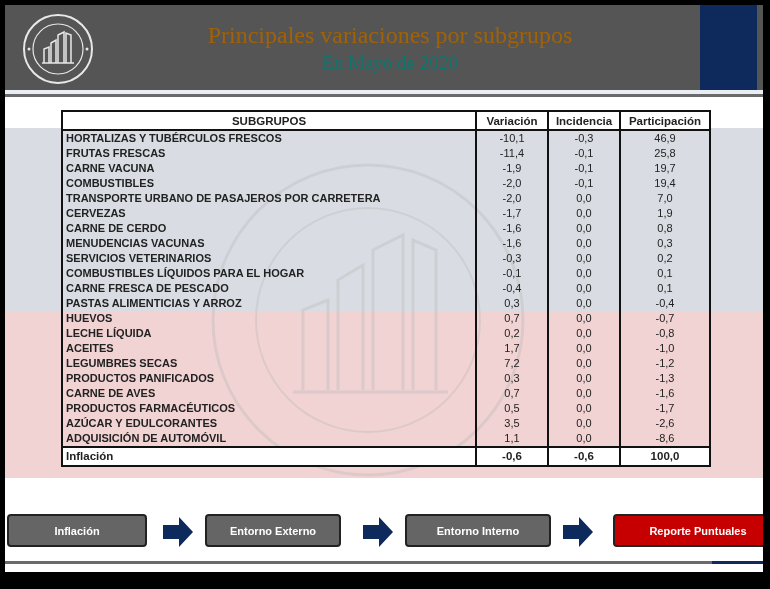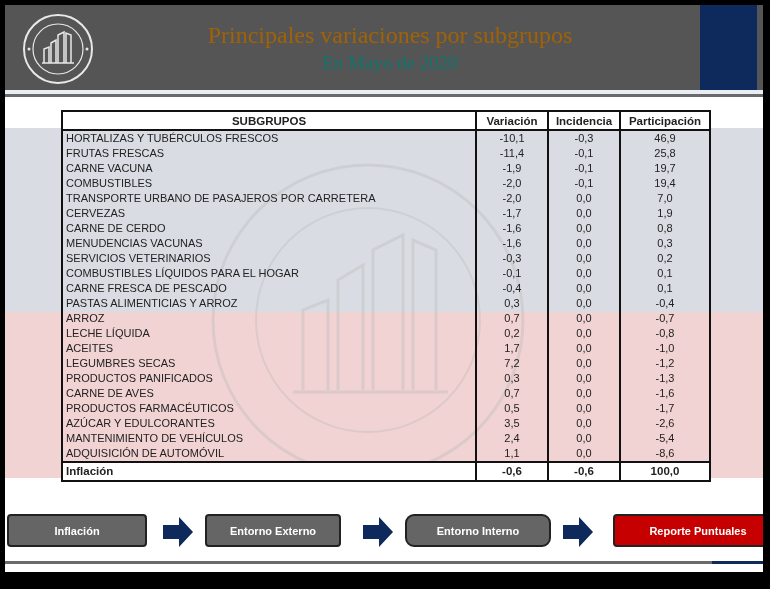--- a/index.html
+++ b/index.html
@@ -11,21 +11,21 @@
   .header-rule2{position:absolute;left:0;top:89px;width:758px;height:3px;background:#6a6a6a;}
   .logo{position:absolute;left:17px;top:8px;width:72px;height:72px;}
   .title{position:absolute;left:150px;top:16px;width:470px;text-align:center;color:#a16207;font-family:"Liberation Serif","DejaVu Serif",serif;font-size:24px;line-height:28px;}
   .subtitle{position:absolute;left:150px;top:46px;width:470px;text-align:center;color:#0f766e;font-family:"Liberation Serif","DejaVu Serif",serif;font-size:19px;line-height:24px;}
   .band-blue{position:absolute;left:0;top:123px;width:758px;height:184px;background:#d9dde3;}
   .band-pink{position:absolute;left:0;top:307px;width:758px;height:166px;background:#f2d3d3;}
   .watermark{position:absolute;left:203px;top:155px;width:320px;height:320px;opacity:0.35;}
   table.data{position:absolute;left:56px;top:105px;border-collapse:collapse;font-size:11px;color:#222;padding-left:20px;}
   table.data th{height:17px;font-weight:bold;font-size:11.5px;border:2px solid #111;background:#fff;padding:0 3px;text-align:center;}
   table.data td{height:15px;line-height:15px;padding:0 3px;border-left:2px solid #111;border-right:2px solid #111;text-align:center;white-space:nowrap;}
-  table.data td.name{text-align:left;width:406px;}
+  table.data td.name{text-align:left;width:406px;font-weight:bold;}
   table.data td.c1{width:64px;}
   table.data td.c2{width:64px;}
   table.data td.c3{width:82px;}
   table.data tr.total td{border-top:2px solid #111;border-bottom:2px solid #111;font-weight:bold;font-size:11.5px;height:17px;background:#fff;}
   .nav{position:absolute;top:509px;height:37px;}
   .btn{position:absolute;top:0;height:33px;width:140px;border:2px solid #222;border-radius:4px;color:#fff;font-size:11px;font-weight:bold;display:flex;align-items:center;justify-content:center;background:#656565;box-sizing:border-box;}
   .btn.red{background:#c60000;}
   .arrow{position:absolute;top:3px;width:30px;height:30px;}
   .footer-rule{position:absolute;left:0;top:556px;width:758px;height:3px;background:#6a6a6a;}
   .footer-navy{position:absolute;left:707px;top:556px;width:51px;height:3px;background:#0e2a5c;}
@@ -137,21 +137,21 @@
           <td class="c2">0,0</td>
           <td class="c3">0,1</td>
         </tr>
         <tr>
           <td class="name">PASTAS ALIMENTICIAS Y ARROZ</td>
           <td class="c1">0,3</td>
           <td class="c2">0,0</td>
           <td class="c3">-0,4</td>
         </tr>
         <tr>
-          <td class="name">ARROZ</td>
+          <td class="name">HUEVOS</td>
           <td class="c1">0,7</td>
           <td class="c2">0,0</td>
           <td class="c3">-0,7</td>
         </tr>
         <tr>
           <td class="name">LECHE LÍQUIDA</td>
           <td class="c1">0,2</td>
           <td class="c2">0,0</td>
           <td class="c3">-0,8</td>
         </tr>
@@ -183,26 +183,20 @@
           <td class="name">PRODUCTOS FARMACÉUTICOS</td>
           <td class="c1">0,5</td>
           <td class="c2">0,0</td>
           <td class="c3">-1,7</td>
         </tr>
         <tr>
           <td class="name">AZÚCAR Y EDULCORANTES</td>
           <td class="c1">3,5</td>
           <td class="c2">0,0</td>
           <td class="c3">-2,6</td>
-        </tr>
-        <tr>
-          <td class="name">MANTENIMIENTO DE VEHÍCULOS</td>
-          <td class="c1">2,4</td>
-          <td class="c2">0,0</td>
-          <td class="c3">-5,4</td>
         </tr>
         <tr>
           <td class="name">ADQUISICIÓN DE AUTOMÓVIL</td>
           <td class="c1">1,1</td>
           <td class="c2">0,0</td>
           <td class="c3">-8,6</td>
         </tr>
       </tbody>
     <tfoot>
       <tr class="total">
@@ -216,21 +210,21 @@
 
   <div class="nav" style="left:0;width:758px;">
     <div class="btn" style="left:2px;">Inflación</div>
     <svg class="arrow" style="left:158px;" viewBox="0 0 30 30">
         <path d="M0 8 L16 8 L16 0 L30 15 L16 30 L16 22 L0 22 Z" fill="#0e2a5c"></path>
       </svg>
     <div class="btn" style="left:200px;width:136px;">Entorno Externo</div>
     <svg class="arrow" style="left:358px;" viewBox="0 0 30 30">
         <path d="M0 8 L16 8 L16 0 L30 15 L16 30 L16 22 L0 22 Z" fill="#0e2a5c"></path>
       </svg>
-    <div class="btn" style="left:400px;width:146px;border-radius:9px;">Entorno Interno</div>
+    <div class="btn" style="left:400px;width:146px;">Entorno Interno</div>
     <svg class="arrow" style="left:558px;" viewBox="0 0 30 30">
         <path d="M0 8 L16 8 L16 0 L30 15 L16 30 L16 22 L0 22 Z" fill="#0e2a5c"></path>
       </svg>
     <div class="btn red" style="left:608px;width:170px;">Reporte Puntuales</div>
   </div>
 
   <div class="footer-rule"></div>
   <div class="footer-navy"></div>
 </div>
 

